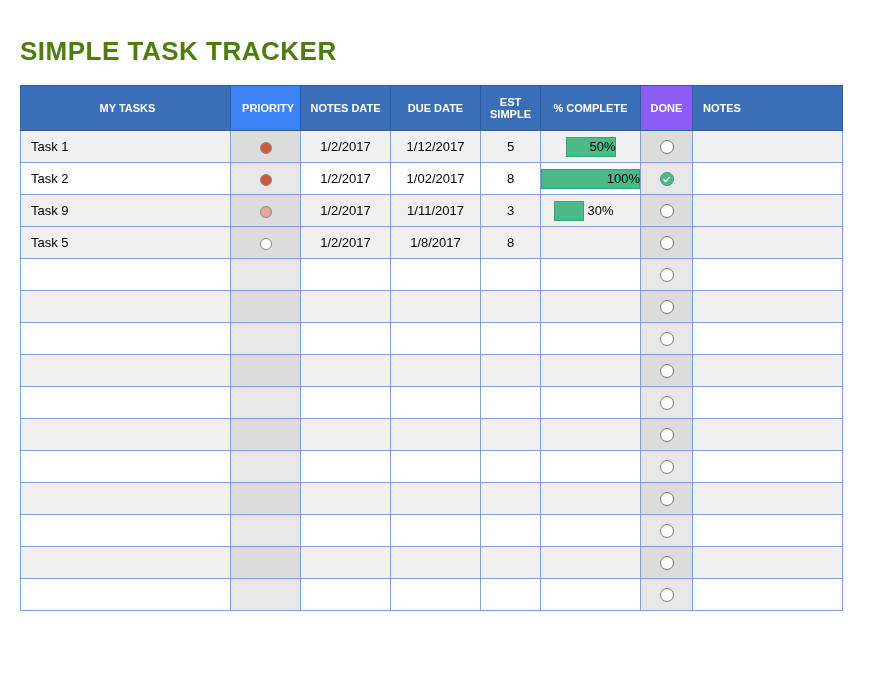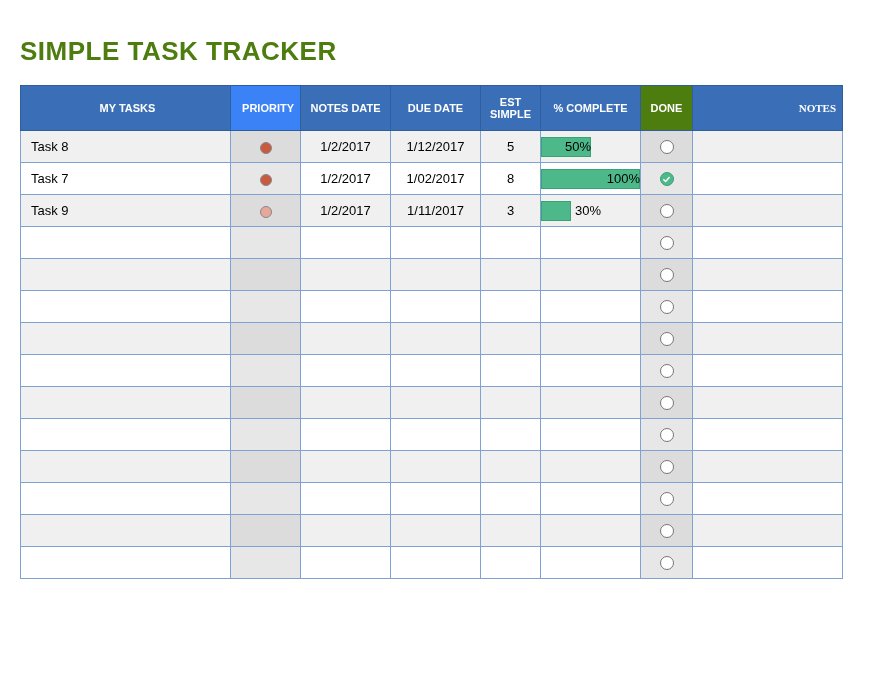--- a/index.html
+++ b/index.html
@@ -28,22 +28,22 @@
     font-size: 11px;
     font-weight: bold;
     padding: 10px 6px;
     text-align: center;
     border: 1px solid #2f5e9e;
     vertical-align: middle;
     height: 42px;
   }
   table.tracker th.col-tasks { text-align: center; padding-left: 10px;}
   table.tracker th.col-priority { background: #3b82f6; text-align: right; }
-  table.tracker th.col-done { background: #4d7c0f; }
-  table.tracker th.col-notes { text-align: right; padding-left: 10px; font-family: Liberation Serif, serif;}
+  table.tracker th.col-done { background: #8b5cf6; }
+  table.tracker th.col-notes { text-align: left; padding-left: 10px;}
 
   col.c-tasks    { width: 210px; }
   col.c-priority { width: 70px;  }
   col.c-start    { width: 90px;  }
   col.c-due      { width: 90px;  }
   col.c-hours    { width: 60px;  }
   col.c-complete { width: 100px; }
   col.c-done     { width: 52px;  }
   col.c-notes    { width: 150px; }
 
@@ -67,20 +67,21 @@
     display: inline-block;
     width: 12px; height: 12px;
     border-radius: 50%;
     border: 1px solid #888;
     vertical-align: middle;
   }
   .progress-wrap {
     display: flex;
     align-items: center;
     height: 100%;
+    justify-content: center;
   }
   .progress-bar {
     height: 20px;
     background: #4db98a;
     border: 1px solid #3aa275;
   }
   .progress-label {
     font-size: 13px;
     margin-left: -40px;
     position: relative;
@@ -132,36 +133,36 @@
       <th class="col-start">NOTES DATE</th>
       <th class="col-due">DUE DATE</th>
       <th class="col-hours">EST SIMPLE</th>
       <th class="col-complete">% COMPLETE</th>
       <th class="col-done">DONE</th>
       <th class="col-notes">NOTES</th>
     </tr>
   </thead>
   <tbody id="tbody">
       <tr class="alt">
-        <td class="cell-tasks">Task 8</td>
+        <td class="cell-tasks">Task 1</td>
         <td class="cell-priority"><span class="dot" style="background: rgb(200, 90, 63);"></span></td>
         <td>1/2/2017</td>
         <td>1/12/2017</td>
         <td>5</td>
         <td style="padding: 0px;">
           <div class="progress-wrap">
             <div class="progress-bar" style="width: 50px;"></div>
             <span class="progress-label">50%</span>
           </div>
         </td>
         <td class="cell-done"><span class="radio-shell"></span></td>
         <td></td>
       </tr>
       <tr>
-        <td class="cell-tasks">Task 7</td>
+        <td class="cell-tasks">Task 2</td>
         <td class="cell-priority"><span class="dot" style="background: rgb(200, 90, 63);"></span></td>
         <td>1/2/2017</td>
         <td>1/02/2017</td>
         <td>8</td>
         <td style="padding: 0px;">
           <div class="progress-wrap">
             <div class="progress-bar" style="width: 100px;"></div>
             <span class="progress-label">100%</span>
           </div>
         </td>
@@ -180,20 +181,30 @@
         <td>3</td>
         <td style="padding: 0px;">
           <div class="progress-wrap">
             <div class="progress-bar" style="width: 30px;"></div>
             <span class="progress-label outside">30%</span>
           </div>
         </td>
         <td class="cell-done"><span class="radio-shell"></span></td>
         <td></td>
       </tr>
+      <tr class="alt">
+        <td class="cell-tasks">Task 5</td>
+        <td class="cell-priority"><span class="dot" style="background: rgb(255, 255, 255);"></span></td>
+        <td>1/2/2017</td>
+        <td>1/8/2017</td>
+        <td>8</td>
+        <td style="padding: 0px;"></td>
+        <td class="cell-done"><span class="radio-shell"></span></td>
+        <td></td>
+      </tr>
       <tr>
         <td class="cell-tasks"></td>
         <td class="cell-priority"></td>
         <td></td>
         <td></td>
         <td></td>
         <td style="padding: 0px;"></td>
         <td class="cell-done"><span class="radio-shell"></span></td>
         <td></td>
       </tr>

